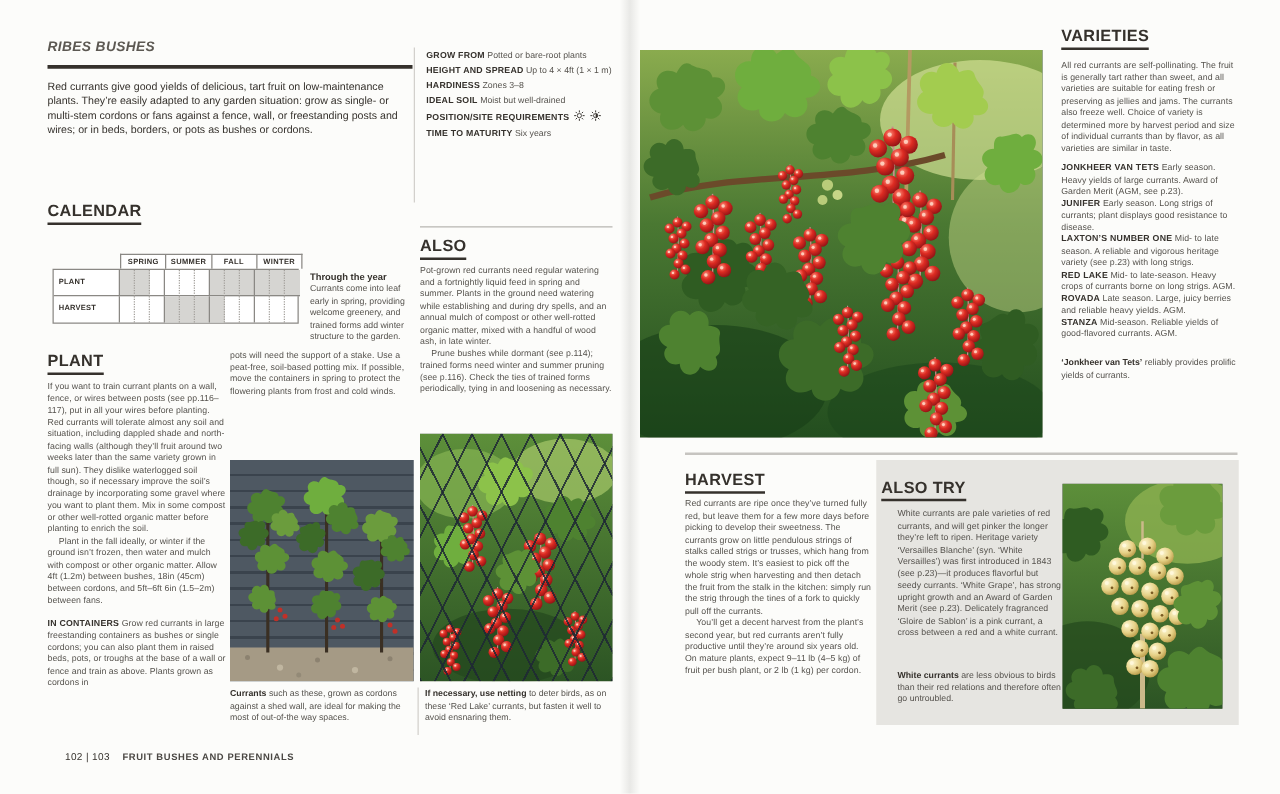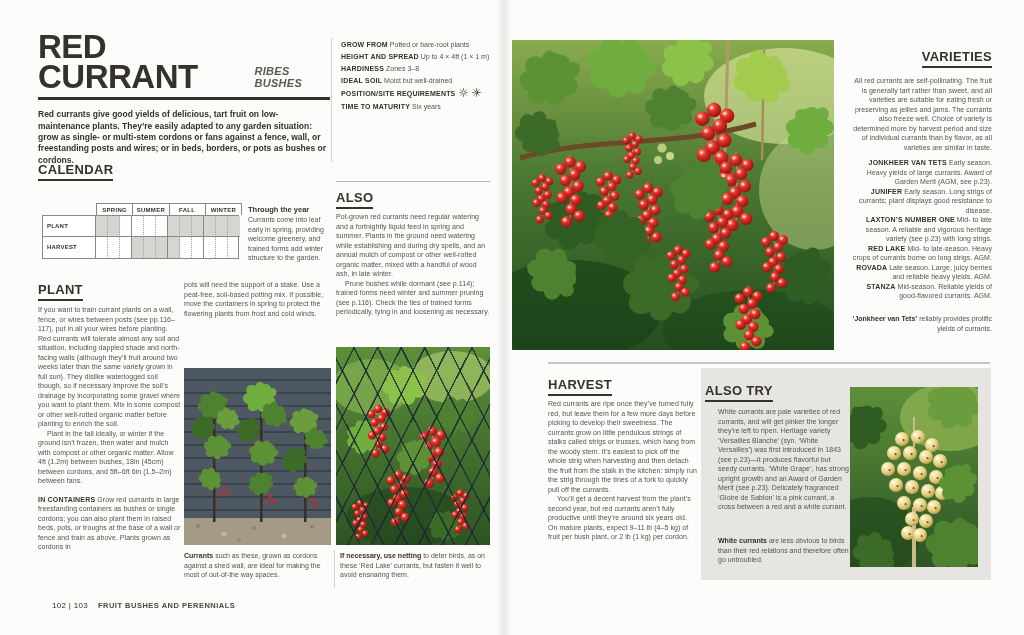--- a/index.html
+++ b/index.html
@@ -22,21 +22,21 @@
     display:inline-block;font-size:13px;font-weight:bold;color:#35312c;
     letter-spacing:0.3px;border-bottom:2px solid #35312c;padding-bottom:2px;
   }
   .caption{font-size:7px;line-height:1.38;color:#55524d;}
   .caption b{color:#35312c;}
 
   
   .title-row{display:flex;align-items:flex-end;gap:9px;border-bottom:3px solid #35312c;padding-bottom:6px;}
   .main-title{font-size:33px;font-weight:bold;color:#35312c;letter-spacing:-0.5px;line-height:0.9;}
   .species{font-size:11px;font-weight:bold;font-style:italic;color:#5c5852;padding-bottom:2px;letter-spacing:0.3px;}
-  .intro{margin-top:9px;font-size:8.5px;font-weight:bold;line-height:1.33;color:#35312c;}
+  .intro{margin-top:9px;font-size:8.5px;font-weight:normal;line-height:1.33;color:#35312c;}
 
   
   .facts .fact{font-size:7px;line-height:1.35;margin-bottom:2.5px;}
   .fl{font-weight:bold;color:#35312c;letter-spacing:0.2px;}
   .sun{vertical-align:-1px;margin-left:2px;}
 
   
   .vrule{width:1px;background:#d2d0cc;}
   .hrule-dark{height:1px;background:#b7b5b1;}
   .hrule-right{height:2px;background:#c6c4c0;}
@@ -47,21 +47,21 @@
   .cal-season{flex:1;text-align:center;font-size:6px;font-weight:bold;color:#35312c;letter-spacing:0.3px;padding:3px 0 2px;border-left:1px solid #8a8884;}
   .cal-season:first-child{border-left:none;}
   .cal-grid{display:grid;grid-template-columns:53px repeat(12,12px);border:1px solid #8a8884;background:#fff;width:197px;box-sizing:border-box;}
   .cal-rowlabel{font-size:6px;font-weight:bold;color:#35312c;letter-spacing:0.2px;padding:7px 0 0 4px;border-right:1px solid #8a8884;height:21px;box-sizing:border-box;}
   .cal-mrow{display:contents;}
   .cal-cell{height:21px;box-sizing:border-box;border-right:1px dotted #a3a09b;}
   .cal-cell.se{border-right:1px solid #8a8884;}
   .cal-cell.last{border-right:none;}
   .rb{border-bottom:1px solid #8a8884;}
   .cal-cell.shaded{background:#d6d5d2;}
-  .note-title{font-size:7.5px;font-weight:bold;color:#35312c;}
+  .note-title{font-size:7.5px;font-weight:bold;color:#35312c;margin-top:12px;}
   .note-text{font-size:7px;line-height:1.36;color:#55524d;margin-top:1px;}
 
   
   .photo{overflow:hidden;background:#35502a;}
   .photo svg{display:block;}
   .net-overlay{position:absolute;left:0;top:0;right:0;bottom:0;
     background-image:
       repeating-linear-gradient(63deg, rgba(30,40,52,0.85) 0 1.5px, transparent 1.5px 21px),
       repeating-linear-gradient(-63deg, rgba(30,40,52,0.85) 0 1.5px, transparent 1.5px 21px);}
   .shed{background:repeating-linear-gradient(180deg,#4e5862 0 11px,#3a434d 11px 13px);}
@@ -127,21 +127,20 @@
     <g id="wberry">
         <circle r="7" fill="url(#whiteG)"></circle>
         <circle cx="1.6" cy="1.2" r="1.1" fill="#7a5a22"></circle>
         <circle cx="-2.6" cy="-2.6" r="1.6" fill="#fff8dd" opacity="0.9"></circle>
       </g>
   </defs>
 </svg>
 
 <div class="abs" style="left:38px;top:32px;width:292px;">
   <div class="title-row">
-    <span class="main-title">RED CURRANT</span>
     <span class="species">RIBES BUSHES</span>
   </div>
   <p class="intro">Red currants give good yields of delicious, tart fruit on low-maintenance plants. They’re easily adapted to any garden situation: grow as single- or multi-stem cordons or fans against a fence, wall, or freestanding posts and wires; or in beds, borders, or pots as bushes or cordons.</p>
 </div>
 
 <div class="abs vrule" style="left:331px;top:38px;height:124px;"></div>
 
 <div class="abs facts" style="left:341px;top:40px;width:152px;">
   <p class="fact"><b class="fl">GROW FROM</b> <span>Potted or bare-root plants</span></p>
   <p class="fact"><b class="fl">HEIGHT AND SPREAD</b> <span>Up to 4 × 4ft (1 × 1 m)</span></p>
@@ -337,21 +336,21 @@
     <circle cx="150" cy="108" r="4.5" fill="#b9cc7a"></circle>
       <circle cx="158" cy="116" r="4" fill="#c7d687"></circle>
       <circle cx="146" cy="120" r="4" fill="#b9cc7a"></circle>
     <use href="#cluster" transform="translate(236,252) scale(1.05)"></use>
     <use href="#cluster" transform="translate(166,210) scale(0.9)"></use>
     <use href="#leaf" transform="translate(190,150) scale(1.8) rotate(-35)" fill="#4e8230"></use>
     <use href="#leaf" transform="translate(110,200) scale(1.7) rotate(45)" fill="#356325"></use>
   </svg>
 </div>
 
-<div class="abs" style="left:849px;top:47px;width:143px;text-align:right;">
+<div class="abs" style="left:849px;top:20px;width:143px;">
   <span class="section-head">VARIETIES</span>
   <p class="body-text v-intro">All red currants are self-pollinating. The fruit is generally tart rather than sweet, and all varieties are suitable for eating fresh or preserving as jellies and jams. The currants also freeze well. Choice of variety is determined more by harvest period and size of individual currants than by flavor, as all varieties are similar in taste.</p>
   <div class="body-text" style="margin-top:6px;">
     <p class="v-entry"><b>JONKHEER VAN TETS</b> <span>Early season. Heavy yields of large currants. Award of Garden Merit (AGM, see p.23).</span></p>
     <p class="v-entry"><b>JUNIFER</b> <span>Early season. Long strigs of currants; plant displays good resistance to disease.</span></p>
     <p class="v-entry"><b>LAXTON’S NUMBER ONE</b> <span>Mid- to late season. A reliable and vigorous heritage variety (see p.23) with long strigs.</span></p>
     <p class="v-entry"><b>RED LAKE</b> <span>Mid- to late-season. Heavy crops of currants borne on long strigs. AGM.</span></p>
     <p class="v-entry"><b>ROVADA</b> <span>Late season. Large, juicy berries and reliable heavy yields. AGM.</span></p>
     <p class="v-entry"><b>STANZA</b> <span>Mid-season. Reliable yields of good-flavored currants. AGM.</span></p>
   </div>

